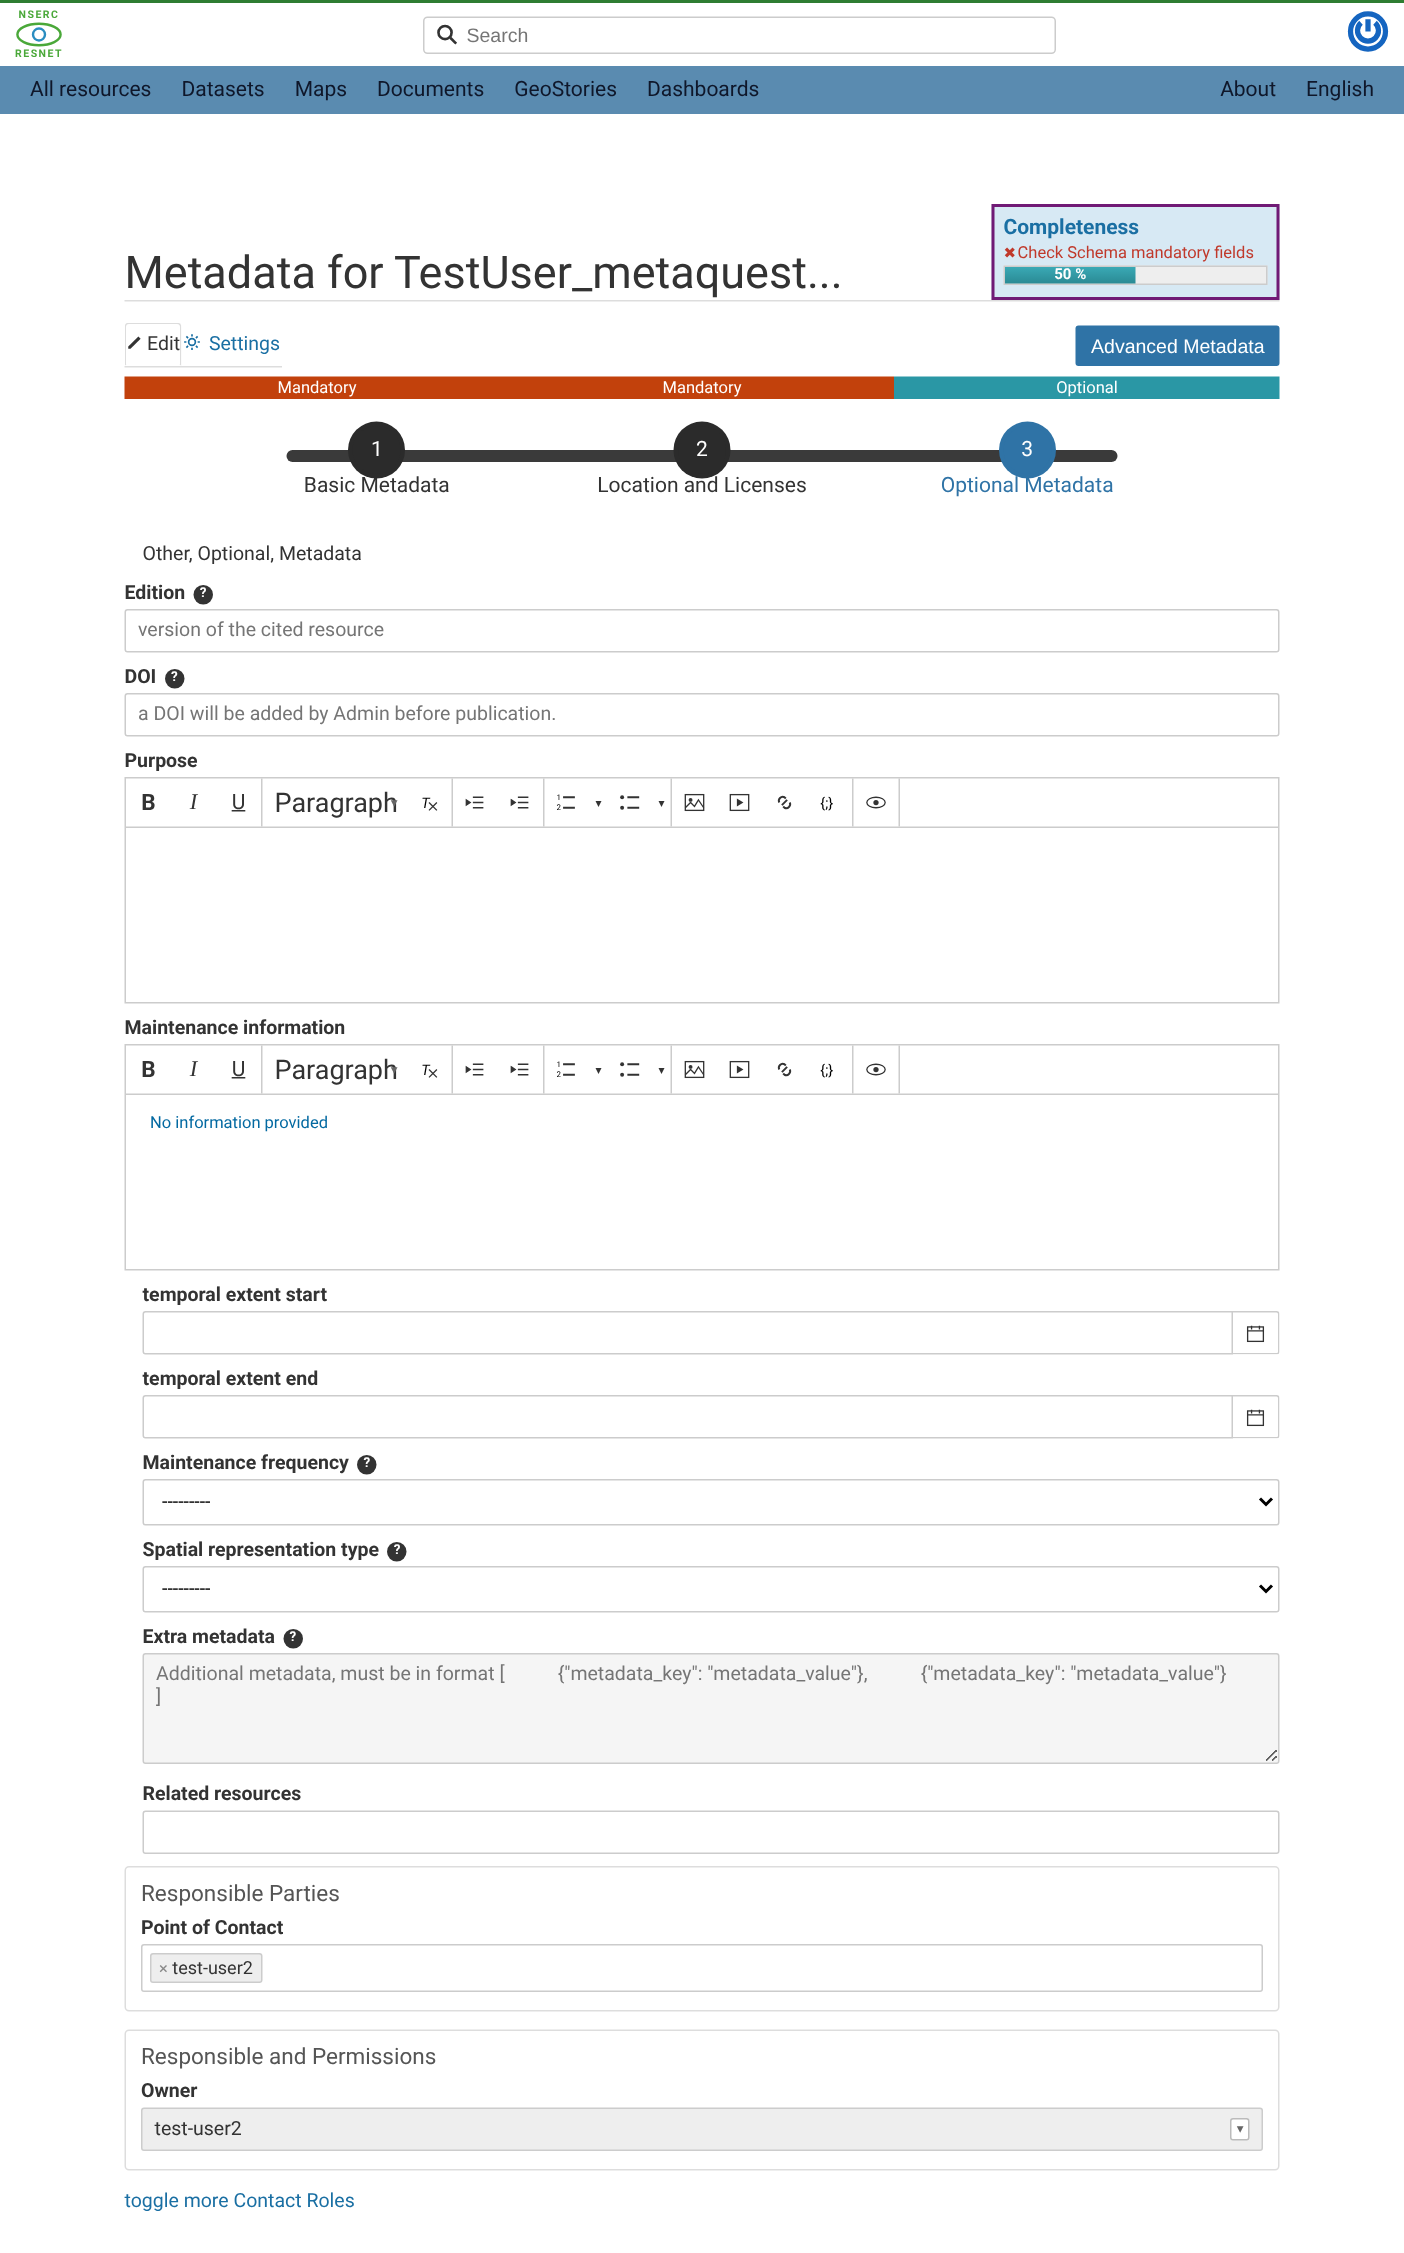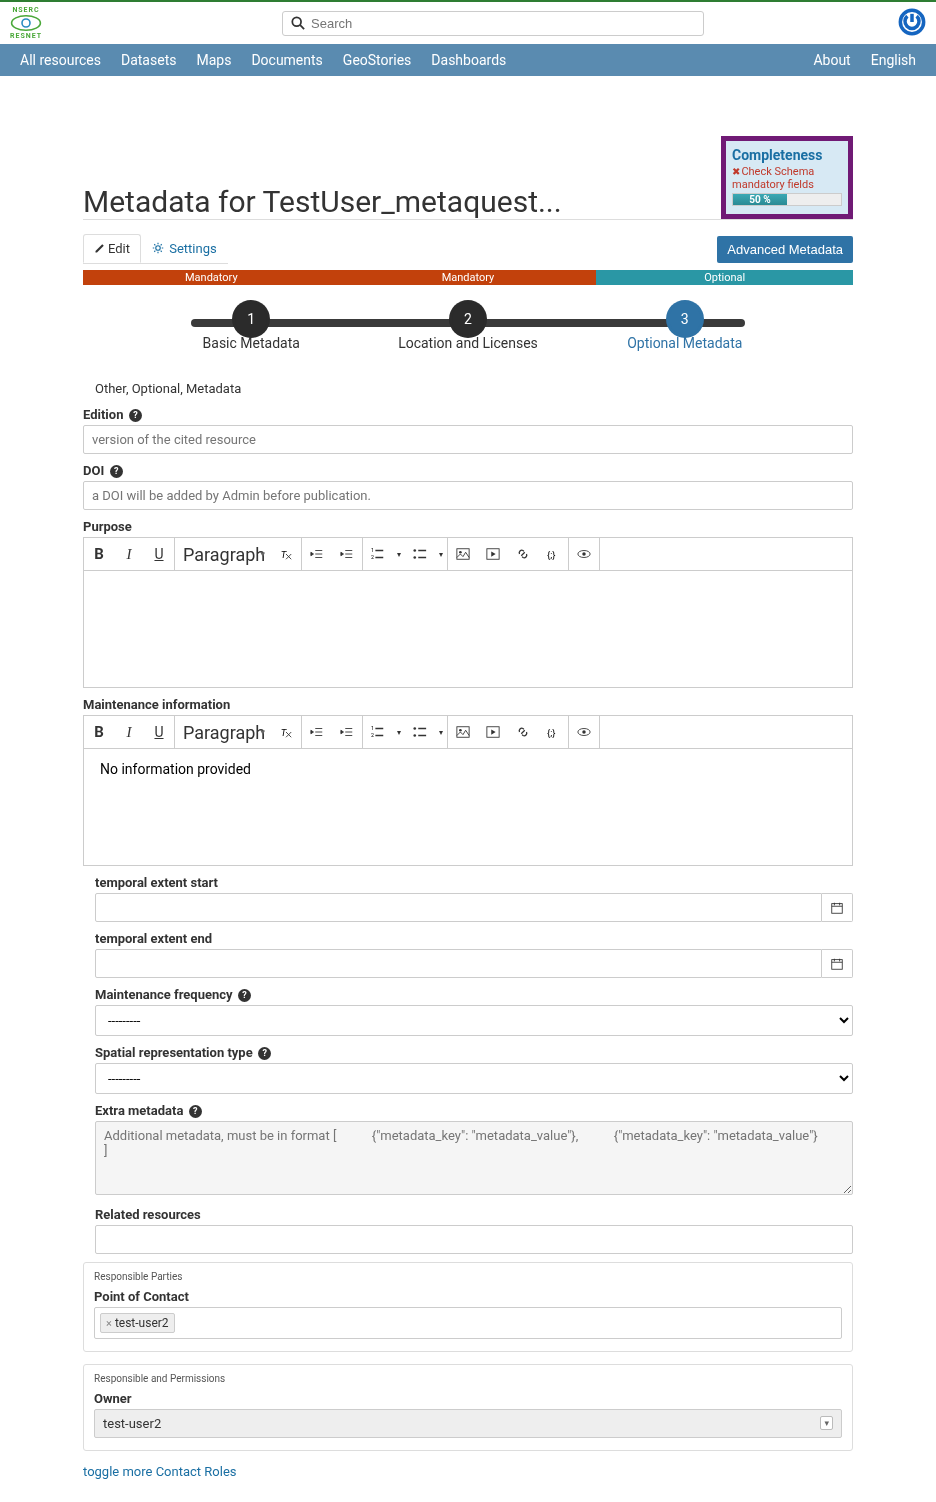--- a/index.html
+++ b/index.html
@@ -5,34 +5,34 @@
 * { box-sizing: border-box; margin: 0; padding: 0; }
 body { font-family: -apple-system, BlinkMacSystemFont, "Segoe UI", Roboto, sans-serif; font-size: 14px; color: #333; background: #fff; }
 .topbar { display: flex; align-items: center; padding: 4px 10px; border-top: 2px solid #2e7d32; }
 .logo { display: flex; flex-direction: column; align-items: center; font-size: 7px; font-weight: bold; color: #4aa839; letter-spacing: 1px; }
 .logo-eye { width: 32px; height: 18px; }
 .search-wrap { margin-left: 240px; display: flex; align-items: center; border: 1px solid #ccc; border-radius: 3px; padding: 4px 8px; width: 422px; background: #fff; }
 .search-wrap input { border: none; outline: none; flex: 1; font-size: 13px; margin-left: 6px; background: transparent; }
 .power-btn { margin-left: auto; color: #1565c0; }
 .power-btn svg { width: 28px; height: 28px; }
 .navbar { background: #5a8bb0; color: #fff; display: flex; align-items: center; padding: 0 10px; font-size: 14px; }
-.navbar a { color: #ffffff; text-decoration: none; padding: 8px 10px; display: inline-block; }
+.navbar a { color: #0f172a; text-decoration: none; padding: 8px 10px; display: inline-block; }
 .nav-right { margin-left: auto; display: flex; }
 .container { max-width: 790px; margin: 0 auto; padding: 0 10px; }
 .page-head { display: flex; align-items: flex-end; margin-top: 60px; border-bottom: 1px solid #ddd; }
 .page-title { font-size: 30px; font-weight: 400; flex: 1; }
-.completeness { width: 132px; background: #d7e9f4; border: 5px solid #701a75; padding: 6px 6px 8px; font-size: 12px; }
+.completeness { width: 192px; background: #d7e9f4; border: 2px solid #701a75; padding: 6px 6px 8px; font-size: 12px; }
 .completeness-title { color: #1a6fa3; font-weight: bold; font-size: 14px; margin-bottom: 2px; }
 .completeness-error { color: #c0392b; font-size: 11px; }
 .completeness-error::before { content: "✖"; font-size: 10px; margin-right: 1px; }
 .progress-outer { height: 13px; background: #eee; border: 1px solid #ccc; margin-top: 2px; position: relative; font-weight: bold; }
 .progress-inner { height: 100%; width: 50%; background: linear-gradient(180deg, #3aa9b5, #2a8a94); color: #fff; font-size: 10px; text-align: center; line-height: 11px; }
 .tab-row { display: flex; align-items: center; margin-top: 14px; }
 .tabs { display: flex; border-bottom: 1px solid #ddd; }
-.tab { padding: 6px 10px; font-size: 13px; border: 1px solid transparent; cursor: pointer; }
+.tab { padding: 6px 0; font-size: 13px; border: 1px solid transparent; cursor: pointer; }
 .tab.active { border: 1px solid #ddd; border-bottom: 1px solid #fff; border-radius: 3px 3px 0 0; background: #fff; }
 .tab.inactive { color: #1a6fa3; }
 .tab svg { width: 12px; height: 12px; vertical-align: -1px; margin-right: 2px; }
 .adv-btn { margin-left: auto; background: #2f73a6; color: #fff; border: none; padding: 6px 10px; border-radius: 2px; font-size: 13px; cursor: pointer; }
 .section-bar { display: flex; margin-top: 6px; font-size: 11px; }
 .sb-seg { flex: 1; text-align: center; color: #fff; padding: 1px 0; }
 .sb-red { background: #c2410c; }
 .sb-teal { background: #2a97a5; }
 .wizard { position: relative; margin: 18px 0 8px; height: 70px; }
 .wiz-line { position: absolute; top: 16px; left: 14%; right: 14%; height: 8px; background: #3a3a3a; border-radius: 4px; }
@@ -50,27 +50,27 @@
 .form-textarea { resize: vertical; background: #f5f5f5; color: #888; }
 .rte { border: 1px solid #ccc; }
 .rte-toolbar { display: flex; border-bottom: 1px solid #ccc; }
 .rte-group { display: flex; border-right: 1px solid #ccc; align-items: center; }
 .rte-btn { width: 30px; height: 32px; display: flex; align-items: center; justify-content: center; cursor: pointer; font-size: 13px; }
 .rte-btn.bold { font-weight: bold; font-size: 15px; }
 .rte-btn.italic { font-style: italic; font-family: Georgia, serif; font-size: 15px; }
 .rte-btn.underline { text-decoration: underline; font-size: 14px; }
 .rte-para { padding: 0 24px 0 8px; font-size: 18px; display: flex; align-items: center; position: relative; width: 96px; }
 .rte-para::after { content: "▾"; position: absolute; right: 6px; font-size: 9px; color: #666; }
-.rte-body { min-height: 116px; padding: 12px 16px; font-size: 14px; color: #000000; }
+.rte-body { min-height: 116px; padding: 12px 16px; font-size: 11px; color: #0369a1; }
 .date-row { display: flex; }
 .date-row .form-input { border-radius: 2px 0 0 2px; }
 .date-btn { width: 32px; border: 1px solid #ccc; border-left: none; background: #fff; border-radius: 0 2px 2px 0; display: flex; align-items: center; justify-content: center; cursor: pointer; }
 .date-row-indent { margin-left: 12px; }
 .panel { border: 1px solid #ddd; border-radius: 3px; padding: 8px 10px 12px; margin-bottom: 12px; }
-.panel-title { font-size: 10px; color: #555; margin-bottom: 6px; }
+.panel-title { font-size: 15px; color: #555; margin-bottom: 6px; }
 .tag-input { border: 1px solid #ccc; border-radius: 2px; padding: 4px; display: flex; flex-wrap: wrap; min-height: 32px; }
 .tag { background: #eee; border: 1px solid #ccc; border-radius: 2px; padding: 1px 5px; font-size: 12px; display: inline-flex; align-items: center; margin: 1px; }
 .tag-x { color: #888; margin-right: 3px; font-size: 11px; cursor: pointer; }
 .owner-select { width: 100%; border: 1px solid #ccc; background: #eee; padding: 6px 8px; border-radius: 2px; font-size: 13px; position: relative; }
 .owner-select::after { content: "▾"; position: absolute; right: 8px; color: #666; font-size: 9px; border: 1px solid #bbb; padding: 1px 3px; border-radius: 2px; background: #fff; }
 .toggle-link { color: #1a6fa3; font-size: 13px; text-decoration: none; cursor: pointer; }
 .icon-sm { width: 14px; height: 14px; }
 </style>
 </head>
 <body>

